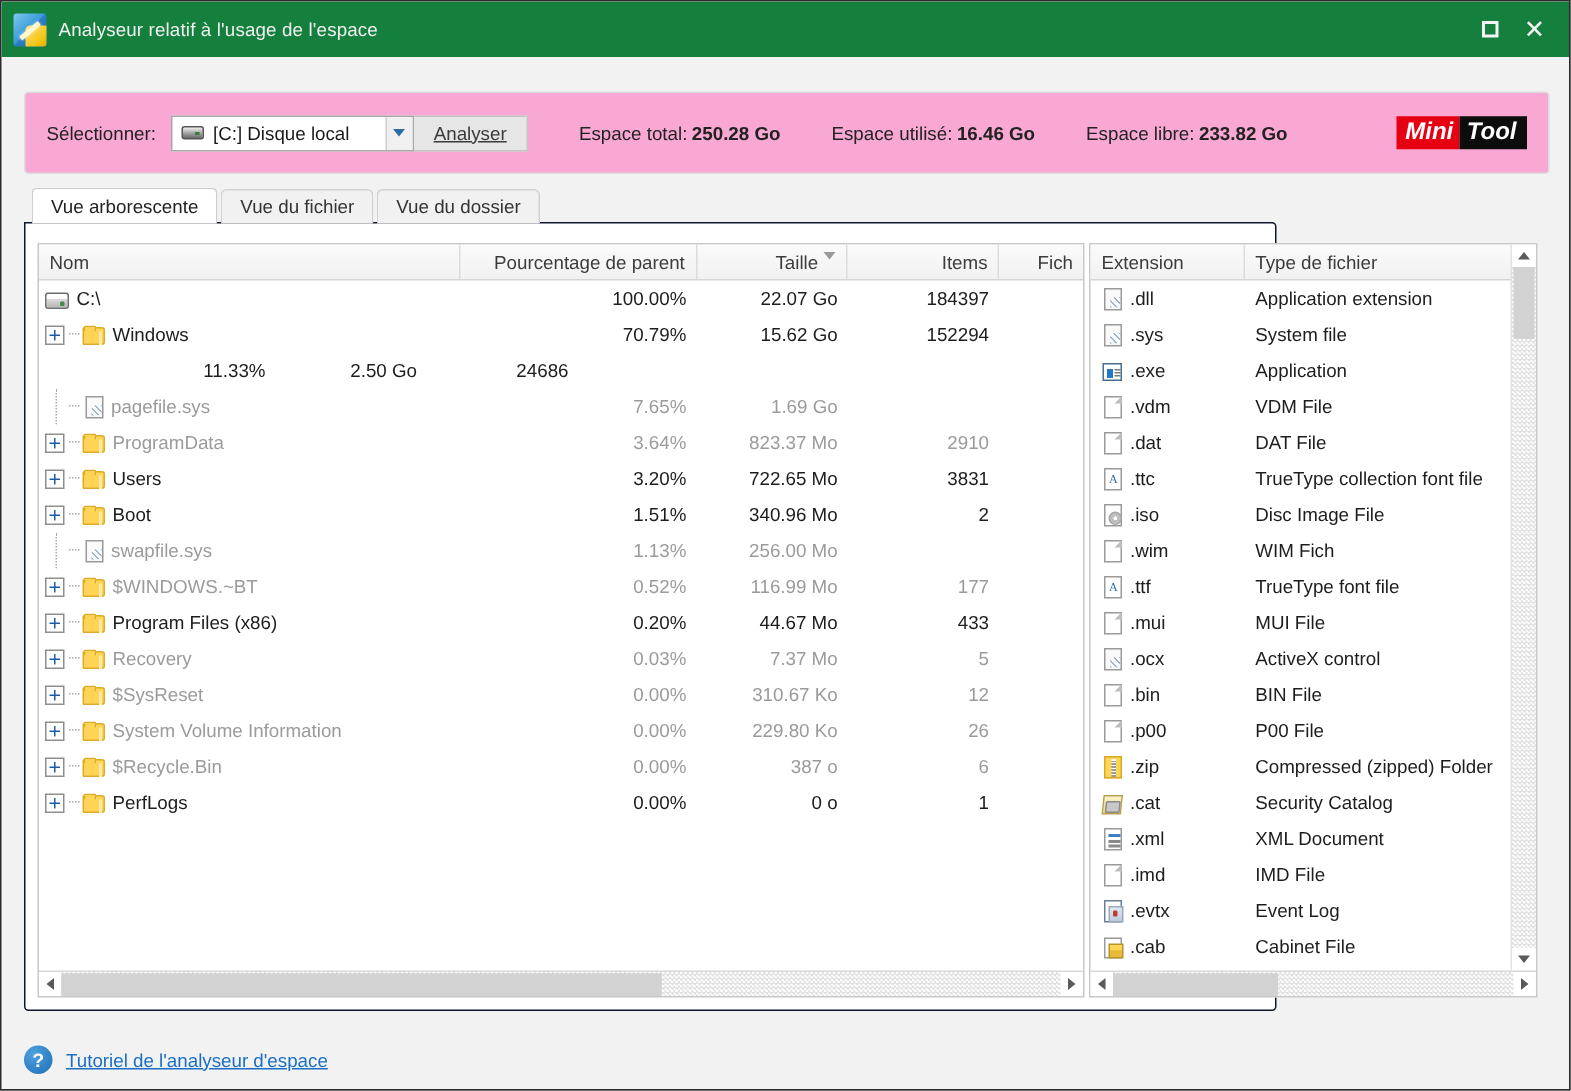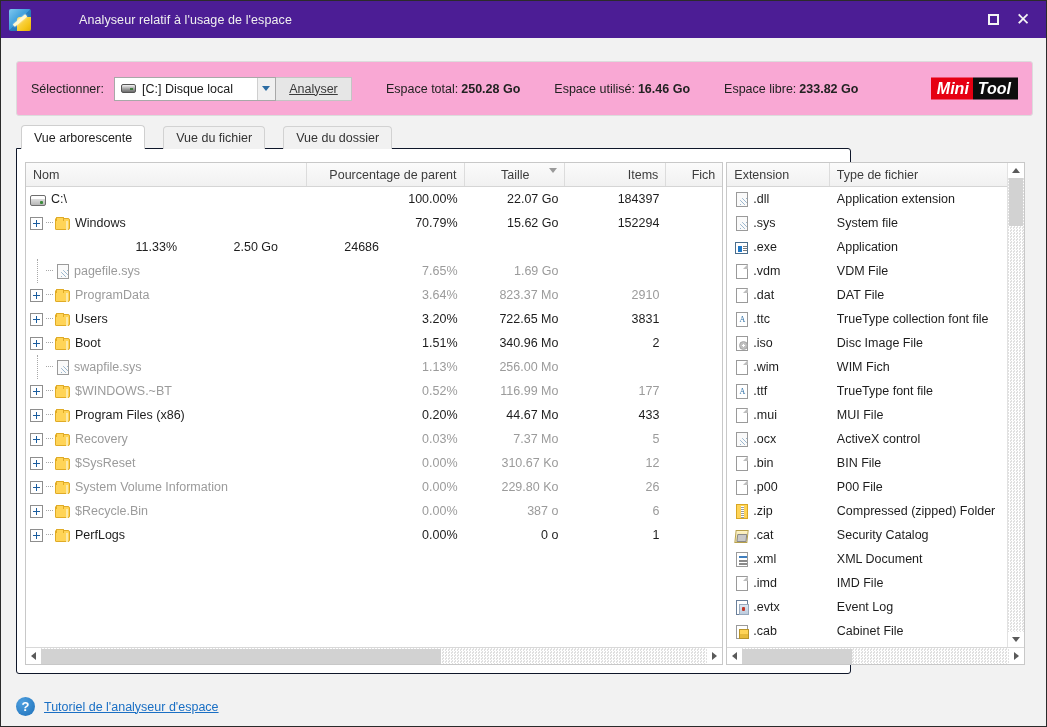--- a/index.html
+++ b/index.html
@@ -15,22 +15,22 @@
     width: 1047px; height: 727px;
     background: #f2f2f2;
     border: 1px solid #2b2b2b;
     overflow: hidden;
   }
 
   
   .titlebar {
     position: absolute; left: 0; top: 0;
     width: 1047px; height: 37px;
-    background: #4c1d95;
-    display: flex; align-items: center; gap: 40px;
+    background: #15803d;
+    display: flex; align-items: center;
   }
   .app-icon {
     width: 22px; height: 22px; margin-left: 8px; margin-right: 8px;
     position: relative; flex: none;
     border-radius: 2px;
     background:
       linear-gradient(135deg, #7ec8f0 0%, #3a9bd9 48%, #2b7fc0 49%, #1f6aa8 100%);
     overflow: hidden;
   }
   .app-icon:before {
@@ -126,21 +126,21 @@
     z-index: 3;
   }
   .tab {
     height: 23px; padding: 0 12px;
     display: flex; align-items: center;
     font-size: 12.5px; color: #333;
     background: #f1f1f1;
     border: 1px solid #d2d2d2;
     border-bottom: none;
     border-radius: 4px 4px 0 0;
-    margin-right: 18px;
+    margin-right: 2px;
   }
   .tab.active {
     background: #ffffff; color: #222; height: 24px;
     border-color: #cfcfcf;
   }
 
   
   .content {
     position: absolute; left: 15px; top: 147px;
     width: 835px; height: 526px;
@@ -182,21 +182,21 @@
   .sort-caret {
     width: 0; height: 0; margin-left: 4px; align-self: flex-start;
     margin-top: 5px;
     border-left: 4px solid transparent; border-right: 4px solid transparent;
     border-top: 5px solid #9a9a9a;
   }
 
   
   .c-name  { width: 281px; }
   .c-pct   { width: 158px; }
-  .c-size  { width: 101px; gap: 16px; }
+  .c-size  { width: 101px; }
   .c-items { width: 101px; }
   .c-fich  { width: 56px; border-right: none; text-align: center; }
 
   
   .c-ext   { width: 103px; }
   .c-type  { width: 178px; border-right: none; }
 
   
   .rows { position: relative; }
   .row { display: flex; height: 24px; align-items: center; }

